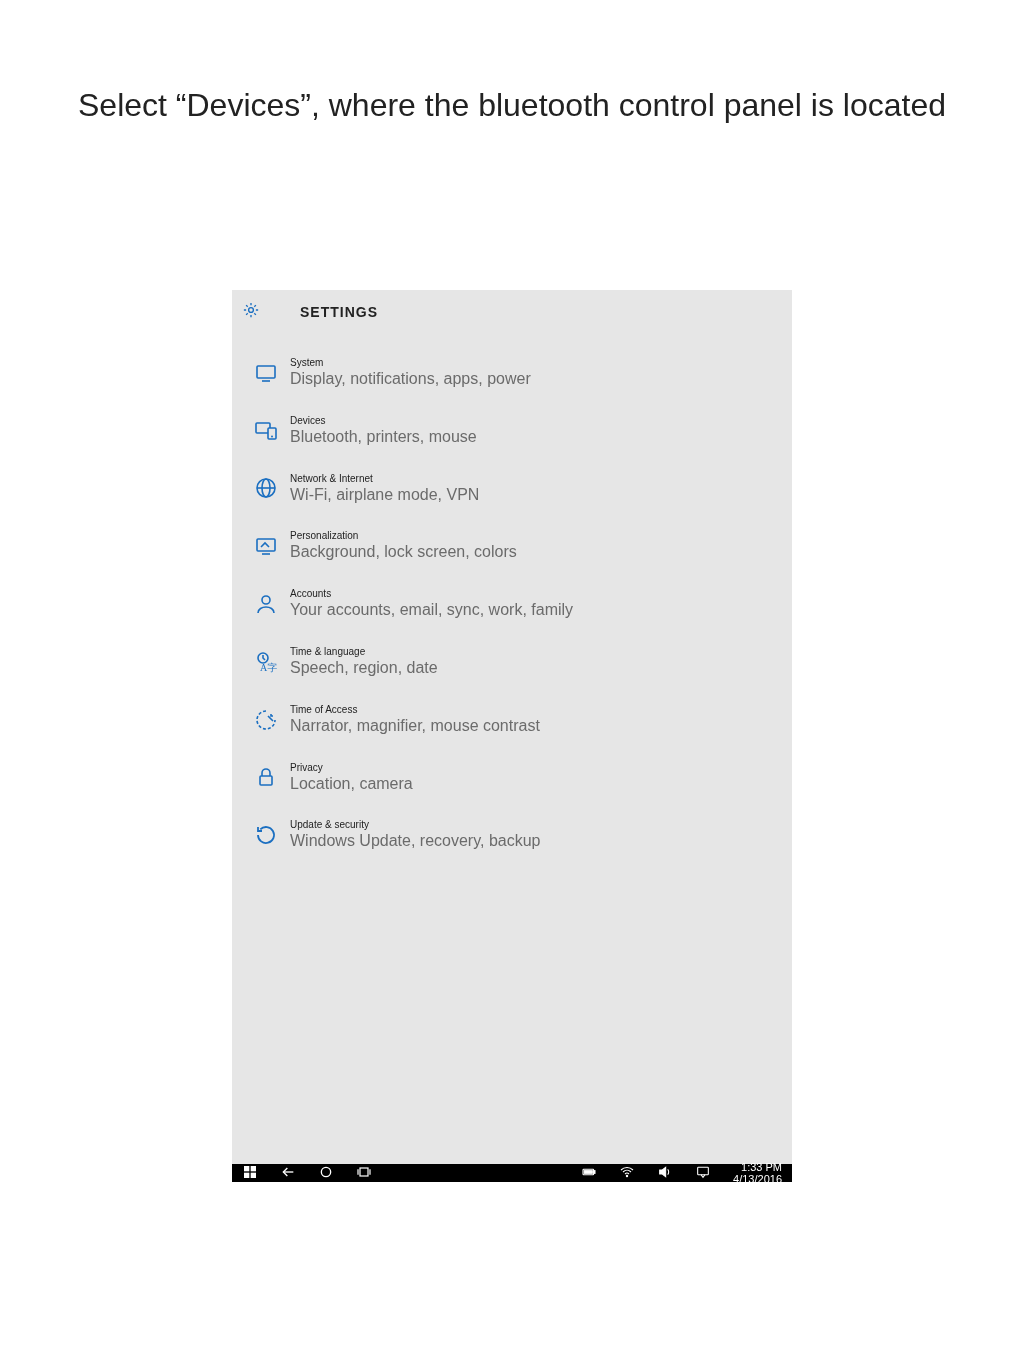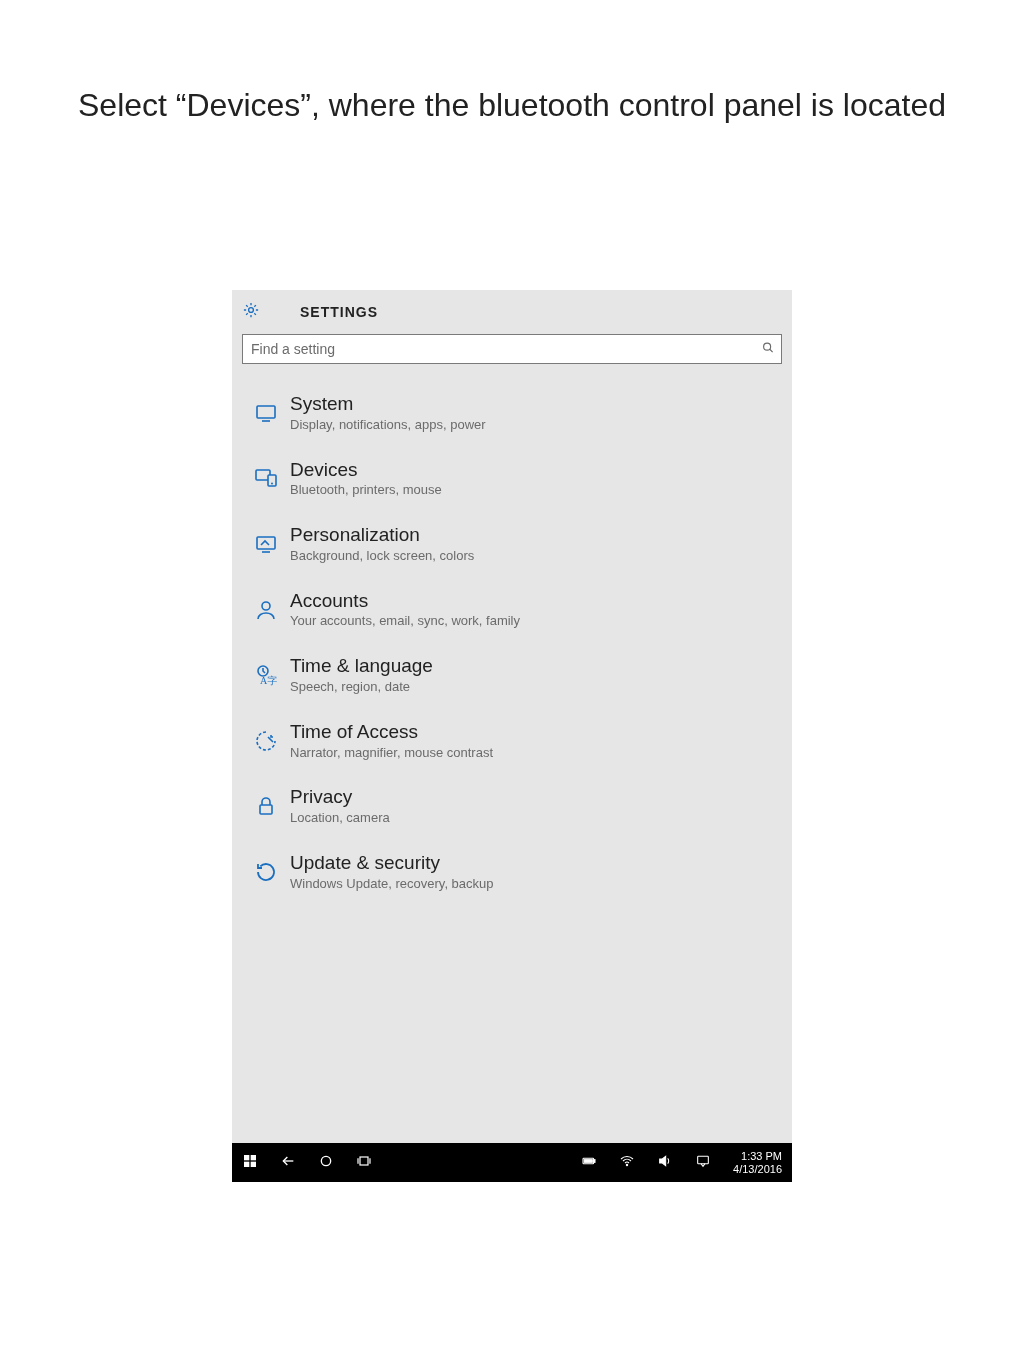--- a/index.html
+++ b/index.html
@@ -69,26 +69,26 @@
   .item .icon {
     width: 40px;
     flex: 0 0 40px;
     display: flex;
     justify-content: center;
     align-items: center;
     color: #0f172a;
   }
   .item .icon svg { width: 24px; height: 24px; }
   .item .text { padding-left: 4px; }
-  .item .name { font-size: 19px; color: #222; line-height: 1.3; }
-  .item .desc { font-size: 13px; color: #6b6b6b; line-height: 1.3; }
+  .item .name { font-size: 10px; color: #222; line-height: 1.3; }
+  .item .desc { font-size: 16px; color: #6b6b6b; line-height: 1.3; }
   .taskbar {
     position: absolute;
     left: 0; right: 0; bottom: 0;
-    height: 39px;
+    height: 18px;
     background: #000000;
     color: #ffffff;
     display: flex;
     align-items: center;
     justify-content: space-between;
     padding: 0 10px;
     font-size: 12px;
     gap: 48px;
   }
   .tb-left, .tb-right { display: flex; align-items: center; gap: 22px; }
@@ -107,31 +107,20 @@
     <div class="settings-header">
       <span class="gear">
         <svg viewBox="0 0 24 24" width="18" height="18" fill="none" stroke="#1b6fc1" stroke-width="1.8">
           <circle cx="12" cy="12" r="3.2"></circle>
           <path d="M12 2.5v3M12 18.5v3M21.5 12h-3M5.5 12h-3M18.5 5.5l-2.1 2.1M7.6 16.4l-2.1 2.1M18.5 18.5l-2.1-2.1M7.6 7.6 5.5 5.5"></path>
         </svg>
       </span>
       <span class="title">SETTINGS</span>
     </div>
 
-    <div class="search-row">
-      <div class="search-box">
-        <input class="search-input" type="text" placeholder="Find a setting" style="">
-        <span class="search-icon">
-          <svg viewBox="0 0 24 24" width="14" height="14" fill="none" stroke="#6b6b6b" stroke-width="2">
-            <circle cx="10.5" cy="10.5" r="6"></circle>
-            <line x1="15" y1="15" x2="20" y2="20"></line>
-          </svg>
-        </span>
-      </div>
-    </div>
 
     <div class="list">
 
       <div class="item">
         <span class="icon">
           <svg viewBox="0 0 24 24" fill="none" stroke="#1b6fc1" stroke-width="1.6">
             <rect x="3" y="5" width="18" height="12" rx="1"></rect>
             <line x1="8" y1="20" x2="16" y2="20"></line>
           </svg>
         </span>
@@ -148,20 +137,33 @@
             <rect x="14" y="9" width="8" height="11" rx="1" fill="#e6e6e6"></rect>
             <circle cx="18" cy="17.5" r="1" fill="#1b6fc1" stroke="none"></circle>
           </svg>
         </span>
         <span class="text">
           <div class="name">Devices</div>
           <div class="desc">Bluetooth, printers, mouse</div>
         </span>
       </div>
 
+      <div class="item">
+        <span class="icon">
+          <svg viewBox="0 0 24 24" fill="none" stroke="#1b6fc1" stroke-width="1.6">
+            <circle cx="12" cy="12" r="9"></circle>
+            <ellipse cx="12" cy="12" rx="4" ry="9"></ellipse>
+            <line x1="3" y1="12" x2="21" y2="12"></line>
+          </svg>
+        </span>
+        <span class="text">
+          <div class="name">Network &amp; Internet</div>
+          <div class="desc">Wi-Fi, airplane mode, VPN</div>
+        </span>
+      </div>
 
       <div class="item">
         <span class="icon">
           <svg viewBox="0 0 24 24" fill="none" stroke="#1b6fc1" stroke-width="1.6">
             <rect x="3" y="5" width="18" height="12" rx="1"></rect>
             <path d="M7 13l4-4 4 4"></path>
             <line x1="8" y1="20" x2="16" y2="20"></line>
           </svg>
         </span>
         <span class="text">

